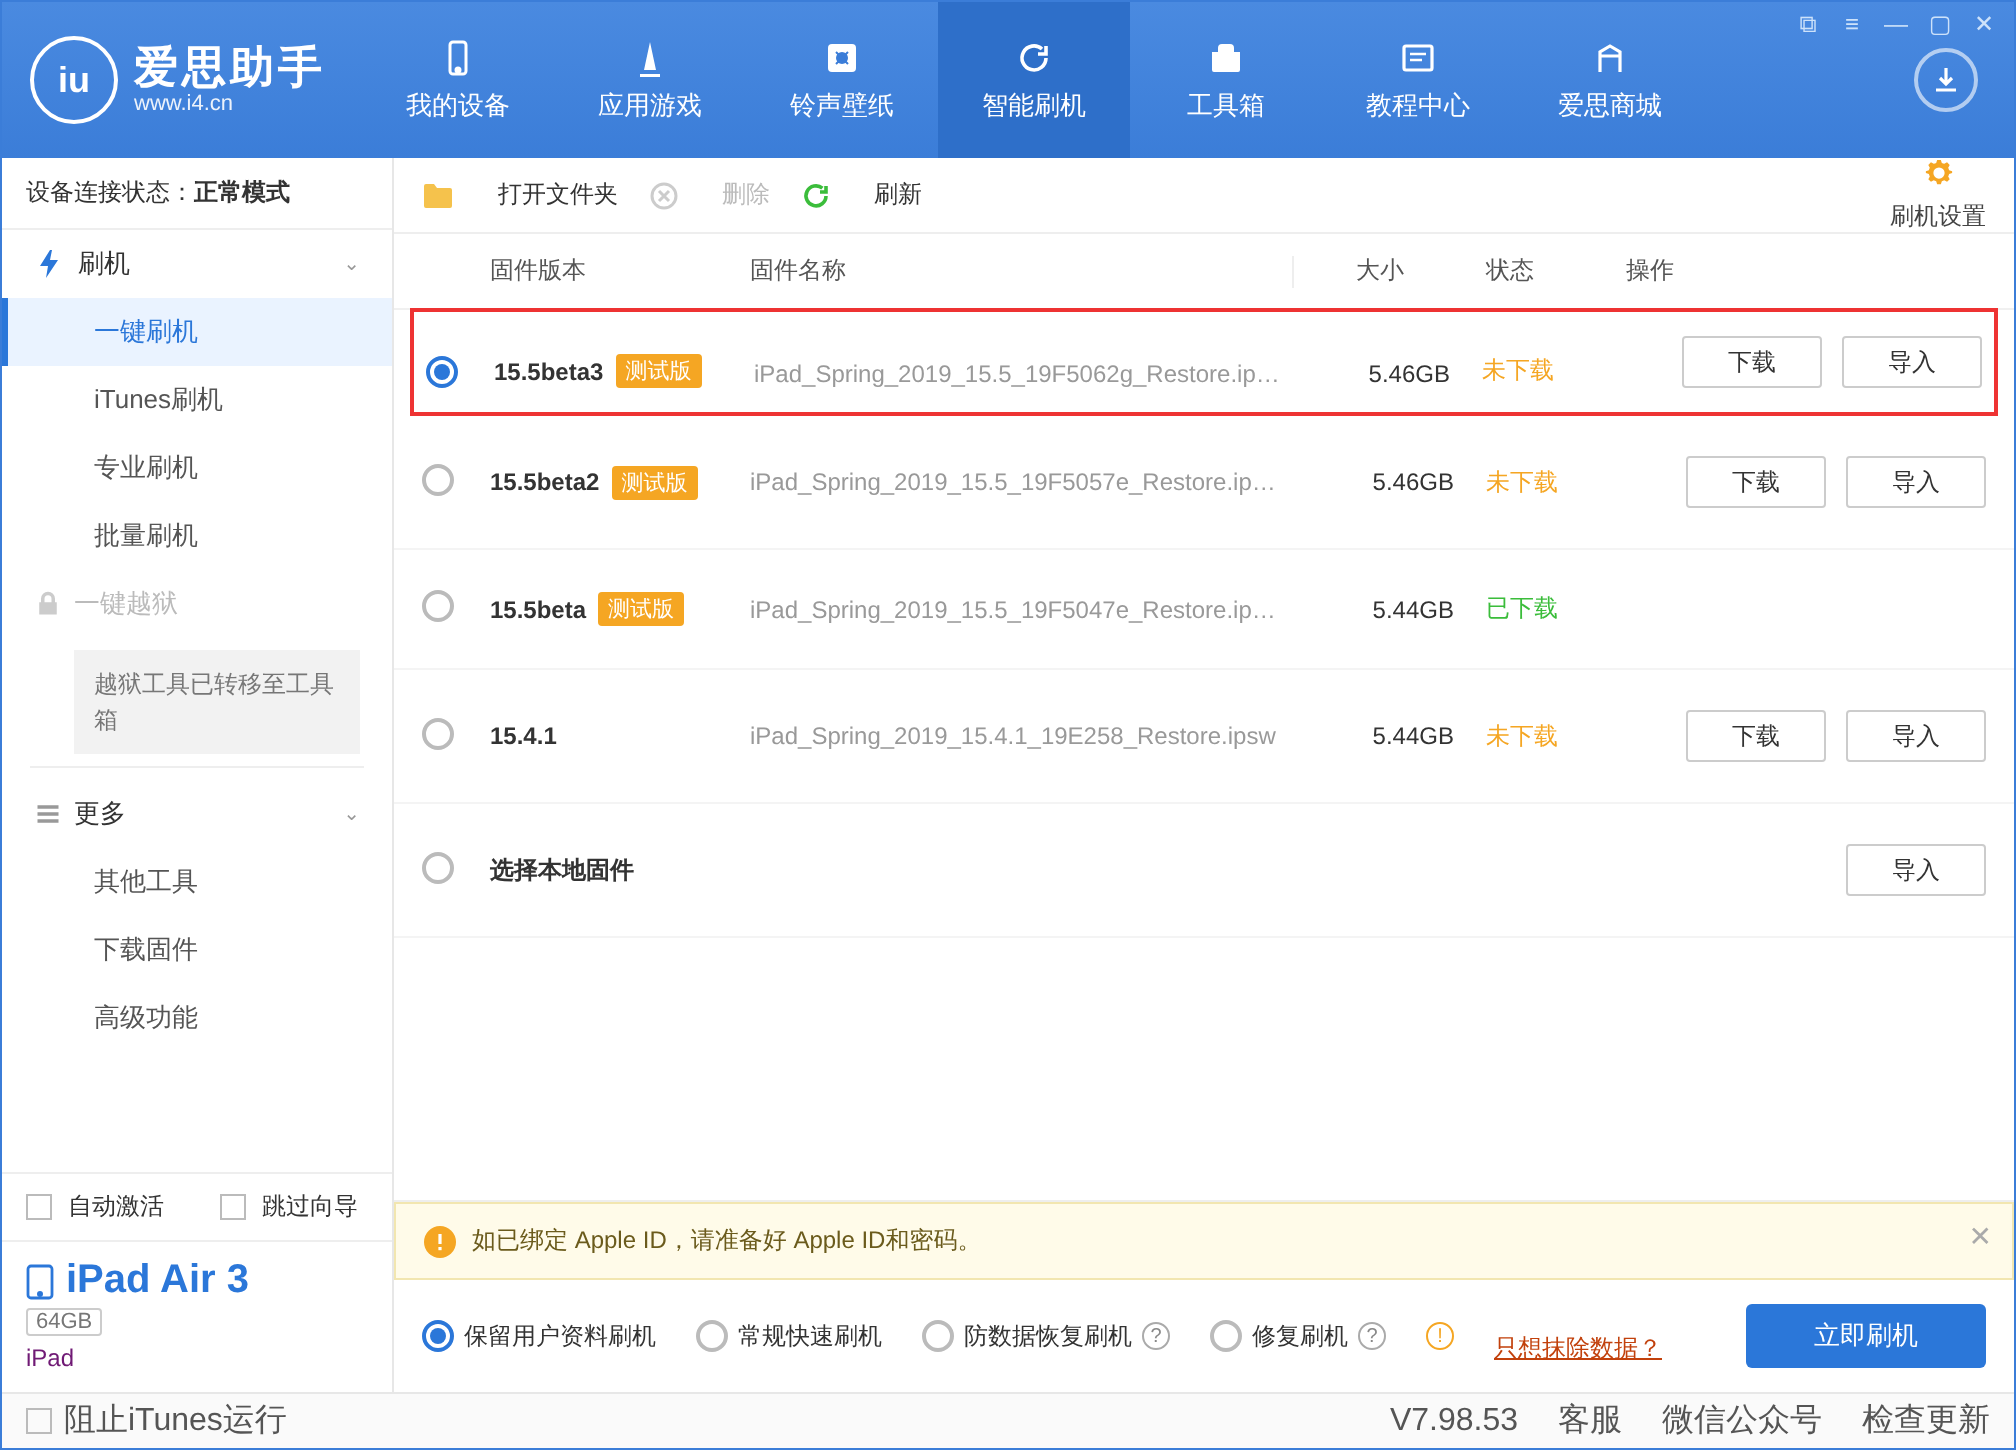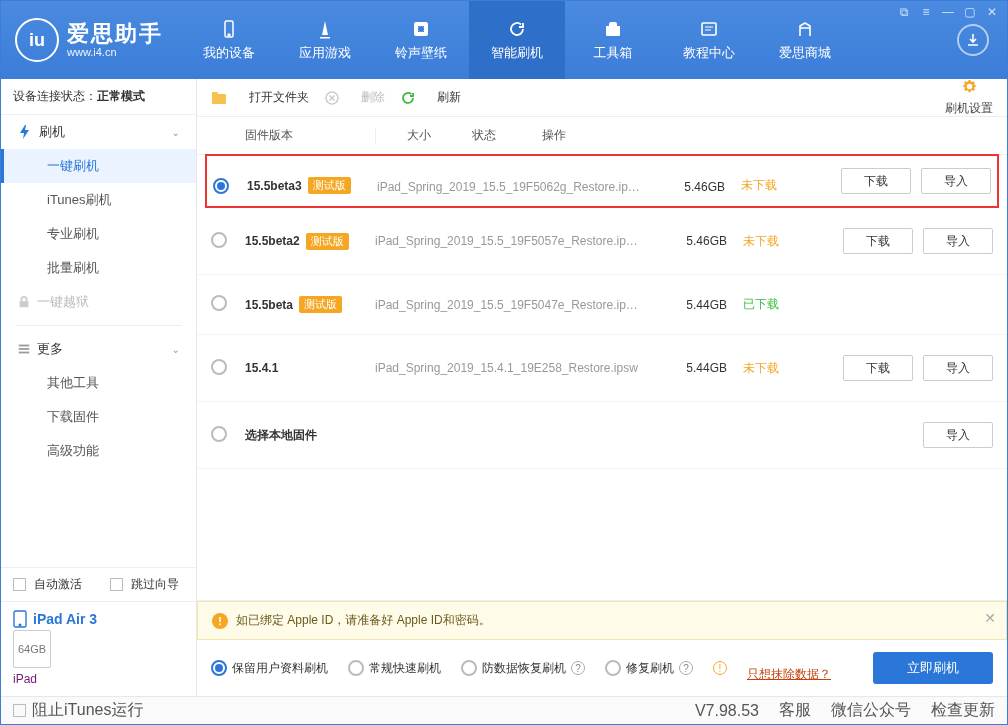--- a/index.html
+++ b/index.html
@@ -34,22 +34,22 @@
 .side-head.locked { color: #bbb; }
 .side-sub { padding: 8px 16px 8px 46px; color: #555; font-size: 13px; cursor: pointer; }
 .side-sub.active { background: #eaf3ff; color: #2b77d9; border-left: 3px solid #2b77d9; padding-left: 43px; }
 .side-note { margin: 6px 16px 6px 36px; background: #f2f2f2; color: #777; padding: 8px 10px; line-height: 1.5; font-size: 12px; }
 .side-divider { height: 1px; background: #eee; margin: 6px 14px; }
 
 .sidebar-bottom { border-top: 1px solid #eee; }
 .sb-row { display: flex; align-items: center; gap: 8px; padding: 8px 12px; font-size: 12px; }
 .checkbox { width: 13px; height: 13px; border: 1px solid #bbb; display: inline-block; cursor: pointer; }
 .device-block { padding: 8px 12px 10px; border-top: 1px solid #eee; }
-.device-name { color: #2b77d9; font-size: 14px; font-weight: bold; }
-.device-cap { display: inline-block; border: 1px solid #ccc; color: #777; border-radius: 2px; padding: 12px 4px; font-size: 11px; margin-top: 2px; }
+.device-name { color: #2b77d9; font-size: 20px; font-weight: bold; }
+.device-cap { display: inline-block; border: 1px solid #ccc; color: #777; border-radius: 2px; padding: 0 4px; font-size: 11px; margin-top: 2px; }
 .device-type { color: #701a75; font-size: 12px; margin-top: 4px; }
 
 
 .main { flex: 1; display: flex; flex-direction: column; min-width: 0; }
 .toolbar { display: flex; align-items: center; gap: 16px; padding: 6px 14px; border-bottom: 1px solid #eee; height: 38px; }
 .tb-item { display: flex; align-items: center; gap: 22px; cursor: pointer; font-size: 12px; color: #333; }
 .tb-item.disabled { color: #bbb; cursor: default; }
 .tb-right { margin-left: auto; display: flex; align-items: center; gap: 6px; color: #444; cursor: pointer; flex-direction: column; }
 
 .table-head { display: flex; align-items: center; padding: 10px 14px 10px 14px; color: #555; font-size: 12px; border-bottom: 1px solid #f0f0f0; }
@@ -201,20 +201,21 @@
           <div class="side-sub">专业刷机</div>
           <div class="side-sub">批量刷机</div>
         </div>
 
       <div class="side-head locked">
         <svg width="14" height="14" viewBox="0 0 16 16" fill="#ccc">
             <path d="M4 7V5a4 4 0 018 0v2h1v7H3V7h1zm2 0h4V5a2 2 0 00-4 0v2z"></path>
           </svg>
         <span>一键越狱</span>
       </div>
+      <div class="side-note">越狱工具已转移至工具箱</div>
 
       <div class="side-divider"></div>
 
       <div class="side-head">
         <svg width="14" height="14" viewBox="0 0 16 16" fill="#999">
             <rect x="2" y="3" width="12" height="2"></rect>
             <rect x="2" y="7" width="12" height="2"></rect>
             <rect x="2" y="11" width="12" height="2"></rect>
           </svg>
         <span>更多</span>
@@ -273,20 +274,21 @@
         <svg width="15" height="15" viewBox="0 0 16 16" fill="#f5a623">
             <path d="M8 5a3 3 0 100 6 3 3 0 000-6zm7 3l-1.6.5a5.6 5.6 0 01-.5 1.3l.8 1.5-1.4 1.4-1.5-.8c-.4.2-.9.4-1.3.5L9 14H7l-.5-1.6a5.6 5.6 0 01-1.3-.5l-1.5.8-1.4-1.4.8-1.5a5.6 5.6 0 01-.5-1.3L1 8V7l1.6-.5c.1-.5.3-.9.5-1.3l-.8-1.5 1.4-1.4 1.5.8c.4-.2.9-.4 1.3-.5L7 1h2l.5 1.6c.5.1.9.3 1.3.5l1.5-.8 1.4 1.4-.8 1.5c.2.4.4.9.5 1.3L15 7v1z"></path>
           </svg>
         <span>刷机设置</span>
       </div>
     </div>
 
     <div class="table-head">
       <div class="col-radio"></div>
       <div class="col-ver">固件版本</div>
+      <div class="col-name">固件名称</div>
       <div class="sep"></div>
       <div class="col-size-h">大小</div>
       <div class="col-stat">状态</div>
       <div class="col-act">操作</div>
     </div>
 
     <div class="fw-list" id="fw-list">
         <div class="fw-row highlight">
           <div class="col-radio"><span class="radio sel"></span></div>
           <div class="col-ver ver-cell">

